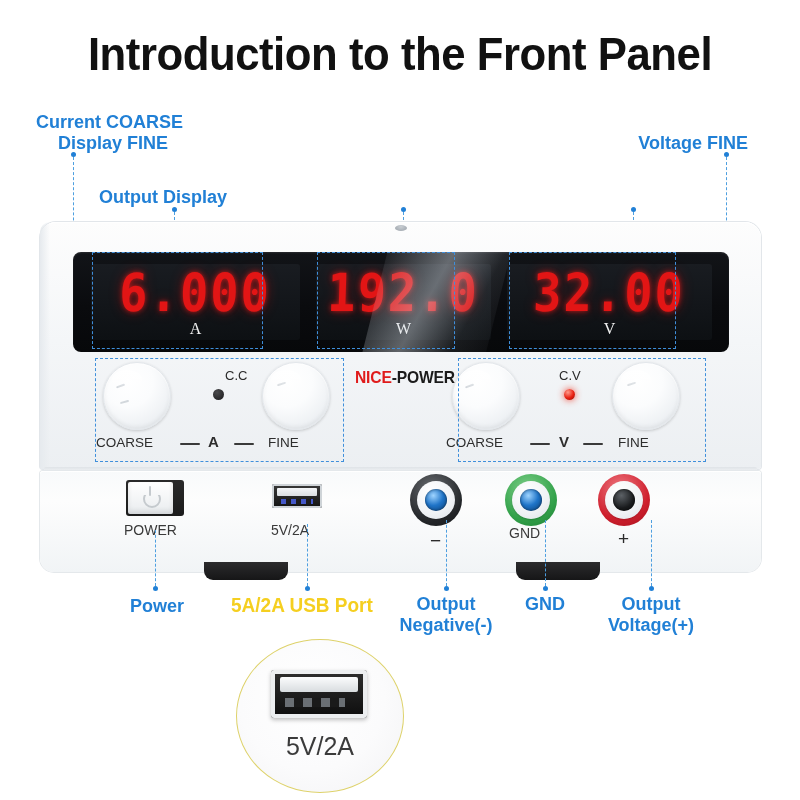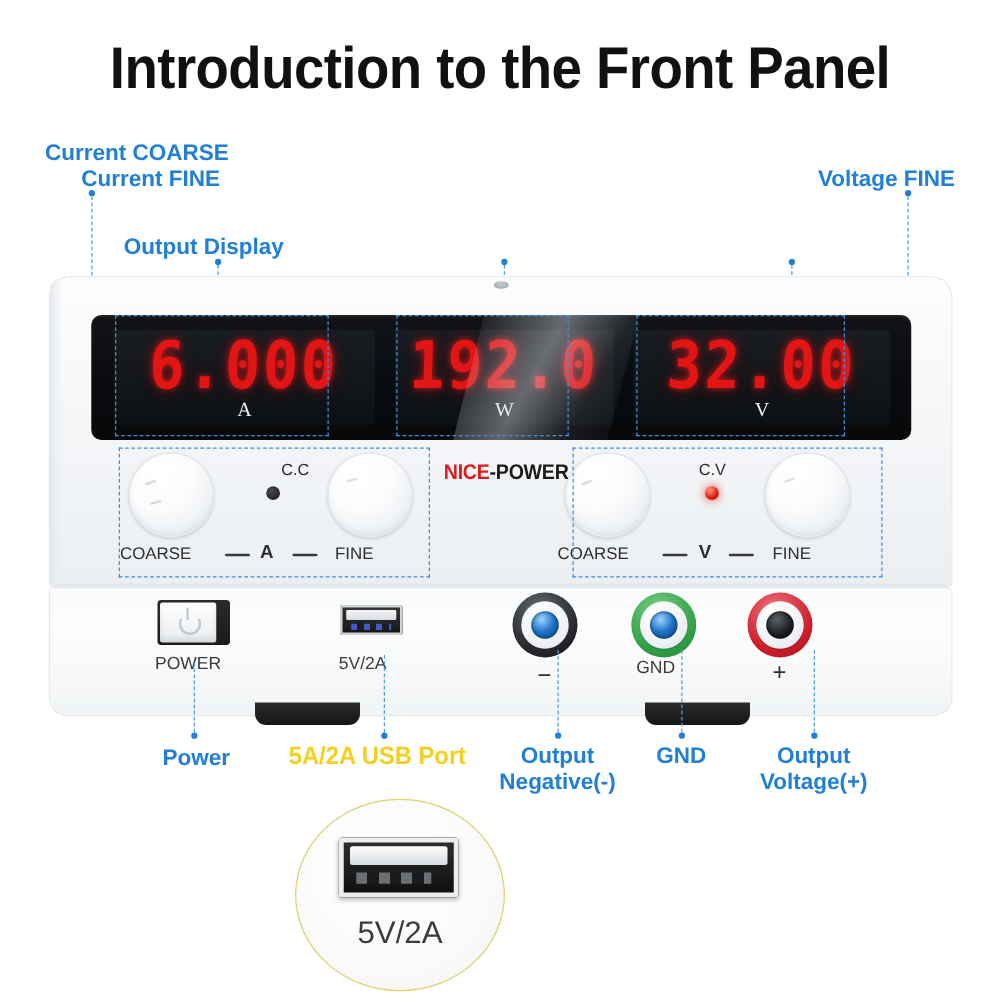--- a/index.html
+++ b/index.html
@@ -17,21 +17,21 @@
     font-weight:bold;font-size:47px;letter-spacing:-0.5px;color:#111111;
     transform:scaleX(0.93);transform-origin:50% 50%;white-space:nowrap;
   }
 
   
   .anno{
     position:absolute;color:#2180d6;font-weight:bold;
     font-family:"Liberation Sans","DejaVu Sans",sans-serif;
     white-space:nowrap;line-height:1.18;
   }
-  .anno.sz18{font-size:18px;text-align:center;}
+  .anno.sz18{font-size:18px;}
   .anno.center{text-align:center;transform:translateX(-50%);}
   .anno.right{text-align:right;}
 
   
   .anno-yellow{
     position:absolute;white-space:nowrap;font-weight:bold;font-size:20px;
     font-family:"Liberation Sans Narrow","Liberation Sans",sans-serif;
     color:#f5cf20;
     -webkit-text-stroke:0px;
     text-shadow:
@@ -237,28 +237,28 @@
 </style>
 </head>
 <body>
 
 <div id="stage">
 
   <div class="title">Introduction to the Front Panel</div>
 
   <div class="anno sz18" style="left:36px;top:112px;">
     <span>Current COARSE</span><br>
-    <span style="display:inline-block;margin-left:22px;">Current FINE</span>
+    <span style="display:inline-block;margin-left:22px;">Display FINE</span>
   </div>
 
   <div class="anno sz18" style="left:99px;top:187px;">Output Display</div>
 
   <div class="anno sz18 right" style="right:18px;top:112px;">
     <br>
-    <span style="display:inline-block;margin-right:18px;">Voltage FINE</span>
+    <span style="display:inline-block;margin-right:34px;">Voltage FINE</span>
   </div>
 
   <div class="dot" style="left:71px;top:152px;"></div>
   <div class="lead-v" style="left:73px;top:157px;height:280px;"></div>
 
   <div class="dot" style="left:172px;top:207px;"></div>
   <div class="lead-v" style="left:174px;top:212px;height:48px;"></div>
 
   <div class="dot" style="left:401px;top:207px;"></div>
   <div class="lead-v" style="left:403px;top:212px;height:48px;"></div>

